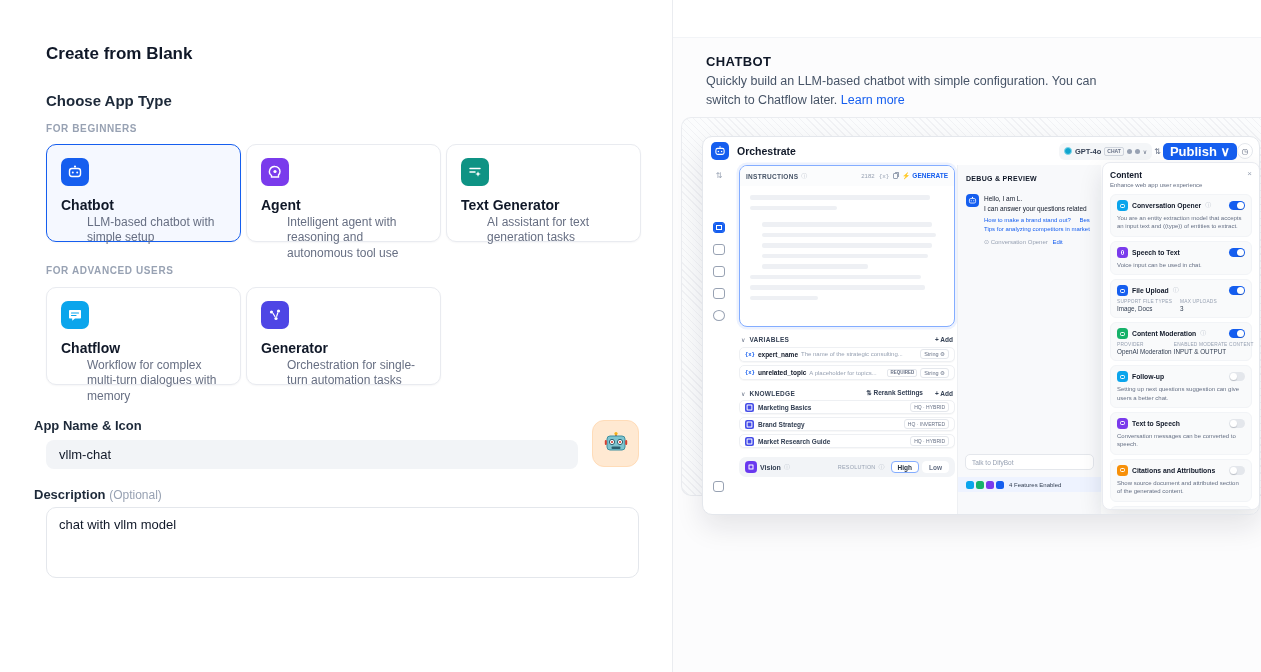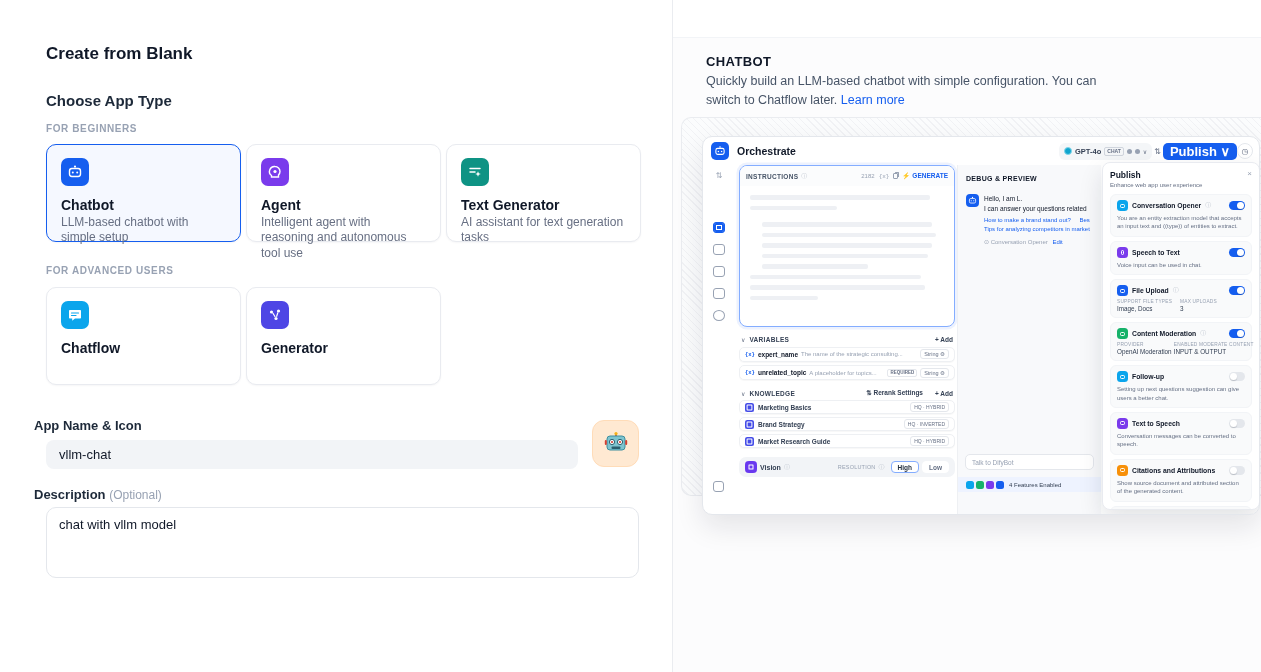--- a/index.html
+++ b/index.html
@@ -13,21 +13,21 @@
   .m-group { position:absolute; left:46px; font-size:10px; font-weight:600; letter-spacing:.6px; color:#98a2b3; }
   .g-beginners { top:123px; }
   .g-advanced { top:265px; }
   .cards-row { position:absolute; left:46px; display:flex; gap:5px; }
   .row-beginners { top:144px; }
   .row-advanced { top:287px; }
   .type-card { width:195px; height:98px; background:#fff; border:1px solid #e9ebf0; border-radius:10px; padding:13px 14px; cursor:pointer; box-shadow:0 1px 2px rgba(16,24,40,.04); }
   .type-card.selected { border:1.5px solid #155eef; background:#f5f8ff; }
   .tc-icon { width:28px; height:28px; border-radius:7px; display:flex; align-items:center; justify-content:center; }
   .tc-title { font-size:14px; font-weight:700; color:#101828; margin-top:11px; }
-  .tc-desc { font-size:12px; color:#676f83; line-height:1.28; margin-top:2px; }
+  .tc-desc { font-size:12px; color:#676f83; line-height:1.28; margin-top:2px;margin-left:26px; }
   .m-field-label { position:absolute; left:34px; font-size:13px; font-weight:700; color:#1d2939; }
   .lbl-appname { top:418px; }
   .lbl-desc { top:487px; }
   .lbl-optional { font-weight:400; color:#98a2b3; font-size:12px; }
   .name-input { position:absolute; left:46px; top:440px; width:532px; height:29px; background:#f2f4f7; border:1px solid transparent; border-radius:8px; padding:0 12px; font-size:13px; color:#101828; font-family:"Liberation Sans",sans-serif; outline:none; }
   .app-icon-btn { position:absolute; left:592px; top:420px; width:47px; height:47px; background:#ffe9d2; border:1px solid #ffdcb8; border-radius:12px; display:flex; align-items:center; justify-content:center; cursor:pointer; }
   .desc-area { position:absolute; left:46px; top:507px; width:593px; height:71px; background:#fff; border:1px solid #e4e7ec; border-radius:10px; padding:8px 12px; font-size:13px; color:#101828; font-family:"Liberation Sans",sans-serif; resize:none; outline:none; line-height:1.4; }
   .m-footer { position:absolute; left:46px; top:604px; width:594px; height:30px; display:flex; align-items:center; }
   .tpl-link { font-size:12.5px; color:#475467; cursor:pointer; }
   .tpl-arrow { margin-left:5px; }
@@ -189,31 +189,33 @@
 
     <div class="cards-row row-advanced">
       <div class="type-card">
         <div class="tc-icon" style="background: rgb(11, 165, 236);">
           <svg width="16" height="16" viewBox="0 0 16 16">
               <path d="M2.8 3h10.4c.5 0 .8.3.8.8v7c0 .5-.3.8-.8.8H8l-2.8 2.2V11.6H2.8c-.5 0-.8-.3-.8-.8v-7c0-.5.3-.8.8-.8z" fill="#fff"></path>
               <path d="M4.5 6h7M4.5 8.5h4.5" stroke="#0ba5ec" stroke-width="1.2" stroke-linecap="round"></path>
             </svg>
         </div>
         <div class="tc-title">Chatflow</div>
+        <div class="tc-desc">Workflow for complex multi-turn dialogues with memory</div>
       </div>
       <div class="type-card">
         <div class="tc-icon" style="background: rgb(78, 70, 229);">
           <svg width="16" height="16" viewBox="0 0 16 16">
               <circle cx="4.5" cy="5" r="1.6" fill="#fff"></circle>
               <circle cx="11.5" cy="4" r="1.6" fill="#fff"></circle>
               <circle cx="9" cy="11.5" r="1.6" fill="#fff"></circle>
               <path d="M5.8 6l2.4 4M10.9 5.5l-1.4 4.3" stroke="#fff" stroke-width="1.2"></path>
             </svg>
         </div>
         <div class="tc-title">Generator</div>
+        <div class="tc-desc">Orchestration for single-turn automation tasks</div>
       </div>
     </div>
 
     <div class="m-field-label lbl-appname">App Name &amp; Icon</div>
     <input class="name-input" type="text" value="vllm-chat" style="">
     <div class="app-icon-btn">
       <span>
         <svg width="26" height="26" viewBox="0 0 26 26">
             <rect x="12" y="2" width="2" height="3" fill="#e05d44"></rect>
             <circle cx="13" cy="2.6" r="1.6" fill="#f5b21a"></circle>
@@ -401,21 +403,21 @@
             <span class="st-ic" style="background: rgb(11, 165, 236);"></span>
             <span class="st-ic" style="background: rgb(23, 178, 106);"></span>
             <span class="st-ic" style="background: rgb(122, 59, 236);"></span>
             <span class="st-ic" style="background: rgb(21, 94, 239);"></span>
             <span class="st-txt">4 Features Enabled</span>
           </div>
         </div>
 
         <div class="feat-panel">
           <div class="fp-head">
-            <span class="fp-title">Publish</span>
+            <span class="fp-title">Content</span>
             <span class="fp-close">×</span>
           </div>
           <div class="fp-sub">Enhance web app user experience</div>
 
           <div class="feature-item">
             <div class="fi-head">
               <span class="fi-icon" style="background: rgb(11, 165, 236);">
                   <span class="fi-glyph"></span>
                 </span>
               <span class="fi-name">Conversation Opener</span>

